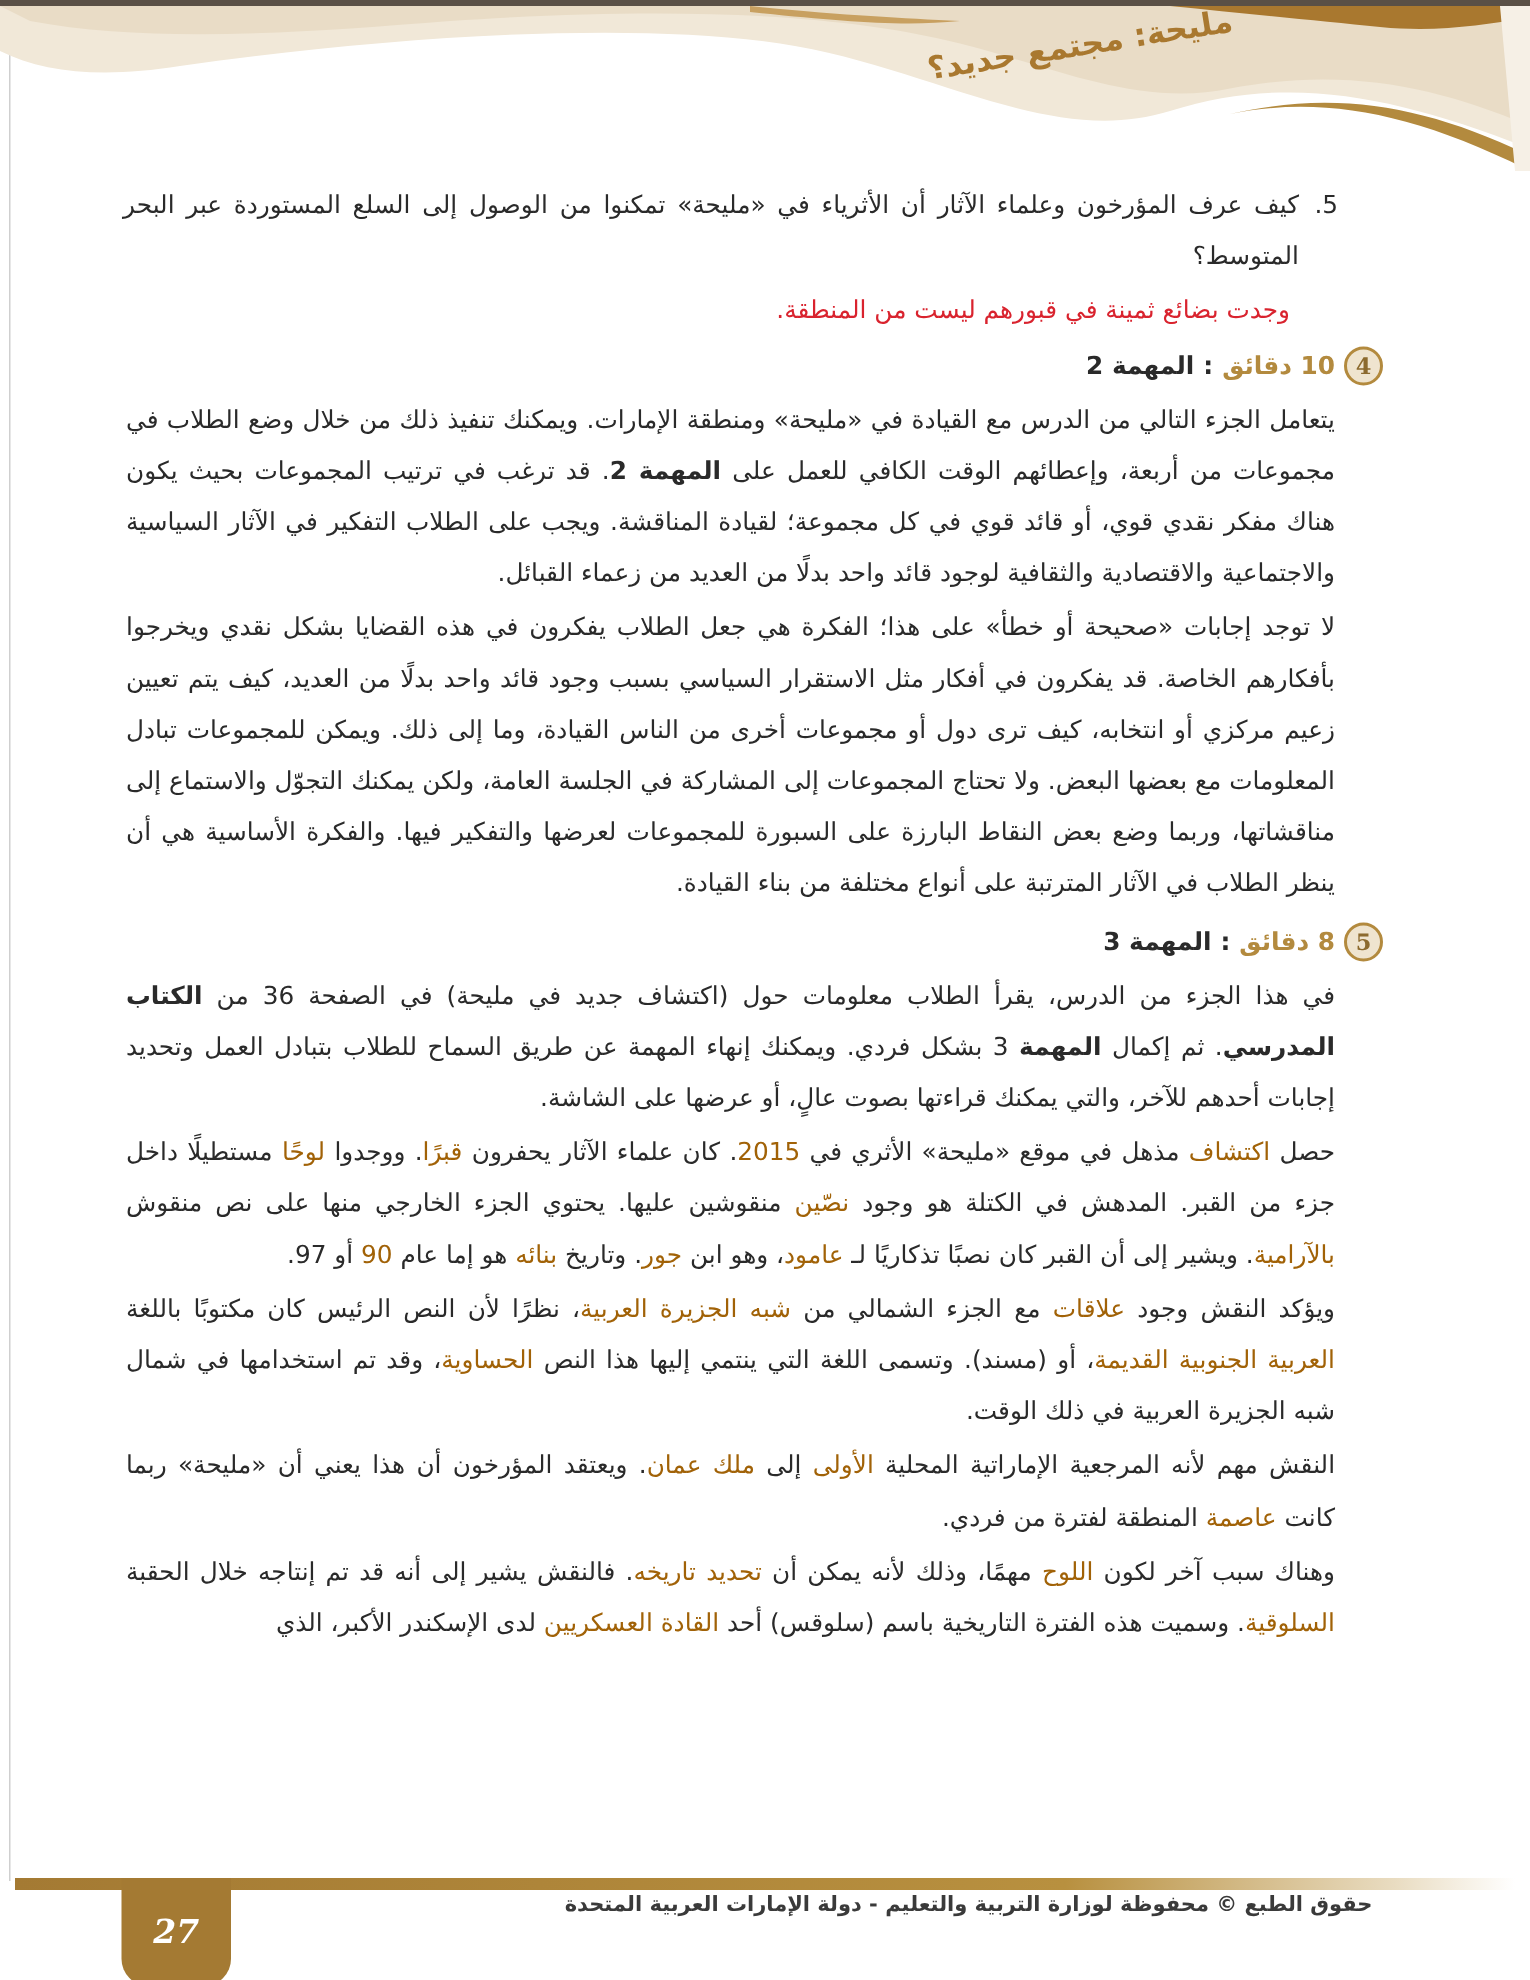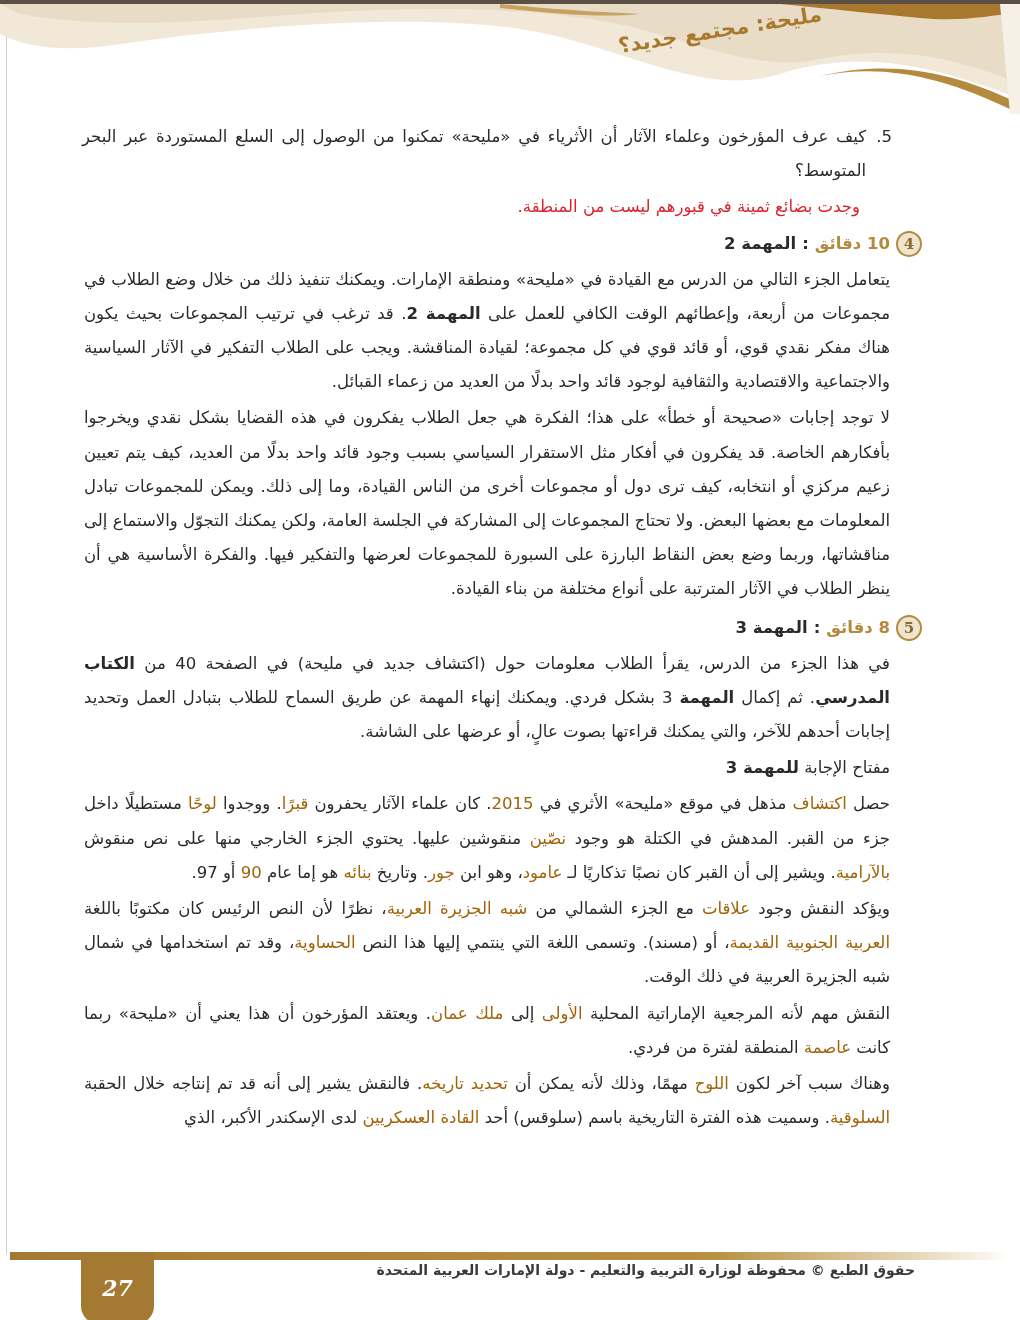--- a/index.html
+++ b/index.html
@@ -87,26 +87,23 @@
   <p>لا توجد إجابات «صحيحة أو خطأ» على هذا؛ الفكرة هي جعل الطلاب يفكرون في هذه القضايا بشكل نقدي ويخرجوا بأفكارهم الخاصة. قد يفكرون في أفكار مثل الاستقرار السياسي بسبب وجود قائد واحد بدلًا من العديد، كيف يتم تعيين زعيم مركزي أو انتخابه، كيف ترى دول أو مجموعات أخرى من الناس القيادة، وما إلى ذلك. ويمكن للمجموعات تبادل المعلومات مع بعضها البعض. ولا تحتاج المجموعات إلى المشاركة في الجلسة العامة، ولكن يمكنك التجوّل والاستماع إلى مناقشاتها، وربما وضع بعض النقاط البارزة على السبورة للمجموعات لعرضها والتفكير فيها. والفكرة الأساسية هي أن ينظر الطلاب في الآثار المترتبة على أنواع مختلفة من بناء القيادة.</p>
 
   <div class="task-head" style="margin-top:4px">
     <span class="task-badge">5</span>
     <span class="task-time">8 دقائق</span>
     <span>:</span>
     <span>المهمة 3</span>
   </div>
 
   <p>
-    <span>في هذا الجزء من الدرس، يقرأ الطلاب معلومات حول (اكتشاف جديد في مليحة) في الصفحة 40 من </span><span class="bold">الكتاب المدرسي</span><span>. ثم إكمال </span><span class="bold">المهمة</span><span> 3 بشكل فردي. ويمكنك إنهاء المهمة عن طريق السماح للطلاب بتبادل العمل وتحديد إجابات أحدهم للآخر، والتي يمكنك قراءتها بصوت عالٍ، أو عرضها على الشاشة.</span>
+    <span>في هذا الجزء من الدرس، يقرأ الطلاب معلومات حول (اكتشاف جديد في مليحة) في الصفحة 36 من </span><span class="bold">الكتاب المدرسي</span><span>. ثم إكمال </span><span class="bold">المهمة</span><span> 3 بشكل فردي. ويمكنك إنهاء المهمة عن طريق السماح للطلاب بتبادل العمل وتحديد إجابات أحدهم للآخر، والتي يمكنك قراءتها بصوت عالٍ، أو عرضها على الشاشة.</span>
   </p>
 
-  <p class="key-head">
-    <span>مفتاح الإجابة </span><span class="bold">للمهمة 3</span>
-  </p>
 
   <p class="key-para"><span>حصل </span><span class="red">اكتشاف</span><span> مذهل في موقع «مليحة» الأثري في </span><span class="red">2015</span><span>. كان علماء الآثار يحفرون </span><span class="red">قبرًا</span><span>. ووجدوا </span><span class="red">لوحًا</span><span> مستطيلًا داخل جزء من القبر. المدهش في الكتلة هو وجود </span><span class="red">نصّين</span><span> منقوشين عليها. يحتوي الجزء الخارجي منها على نص منقوش </span><span class="red">بالآرامية</span><span>. ويشير إلى أن القبر كان نصبًا تذكاريًا لـ </span><span class="red">عامود</span><span>، وهو ابن </span><span class="red">جور</span><span>. وتاريخ </span><span class="red">بنائه</span><span> هو إما عام </span><span class="red">90</span><span> أو 97.</span></p>
   <p class="key-para"><span>ويؤكد النقش وجود </span><span class="red">علاقات</span><span> مع الجزء الشمالي من </span><span class="red">شبه الجزيرة العربية</span><span>، نظرًا لأن النص الرئيس كان مكتوبًا باللغة </span><span class="red">العربية الجنوبية القديمة</span><span>، أو (مسند). وتسمى اللغة التي ينتمي إليها هذا النص </span><span class="red">الحساوية</span><span>، وقد تم استخدامها في شمال شبه الجزيرة العربية في ذلك الوقت.</span></p>
   <p class="key-para"><span>النقش مهم لأنه المرجعية الإماراتية المحلية </span><span class="red">الأولى</span><span> إلى </span><span class="red">ملك عمان</span><span>. ويعتقد المؤرخون أن هذا يعني أن «مليحة» ربما كانت </span><span class="red">عاصمة</span><span> المنطقة لفترة من فردي.</span></p>
   <p class="key-para"><span>وهناك سبب آخر لكون </span><span class="red">اللوح</span><span> مهمًا، وذلك لأنه يمكن أن </span><span class="red">تحديد تاريخه</span><span>. فالنقش يشير إلى أنه قد تم إنتاجه خلال الحقبة </span><span class="red">السلوقية</span><span>. وسميت هذه الفترة التاريخية باسم (سلوقس) أحد </span><span class="red">القادة العسكريين</span><span> لدى الإسكندر الأكبر، الذي</span></p>
 </div>
 
 <div class="footer-bar"></div>
 <div class="page-tab">27</div>
 <div class="copyright">حقوق الطبع © محفوظة لوزارة التربية والتعليم - دولة الإمارات العربية المتحدة</div>

